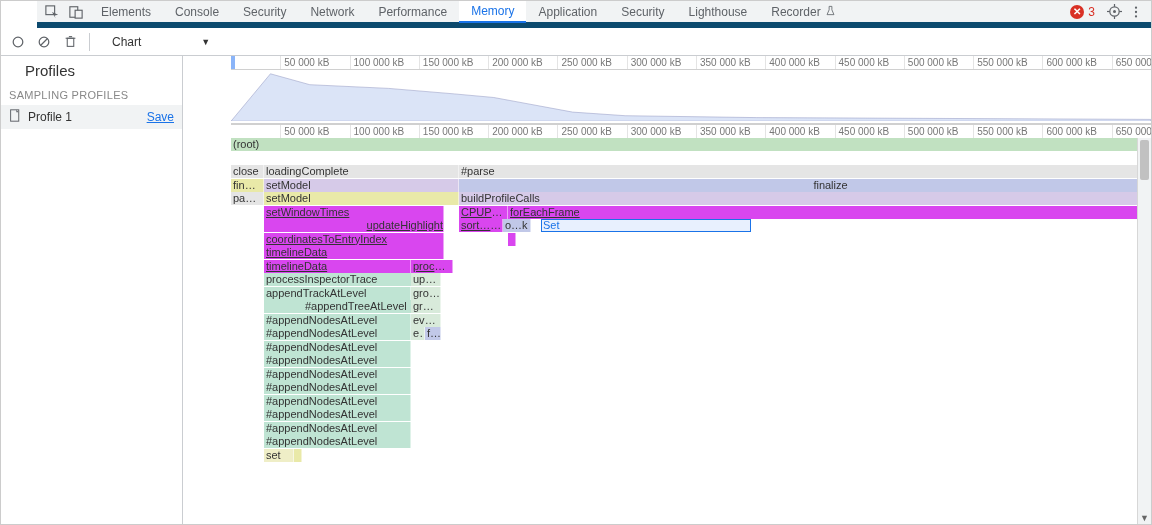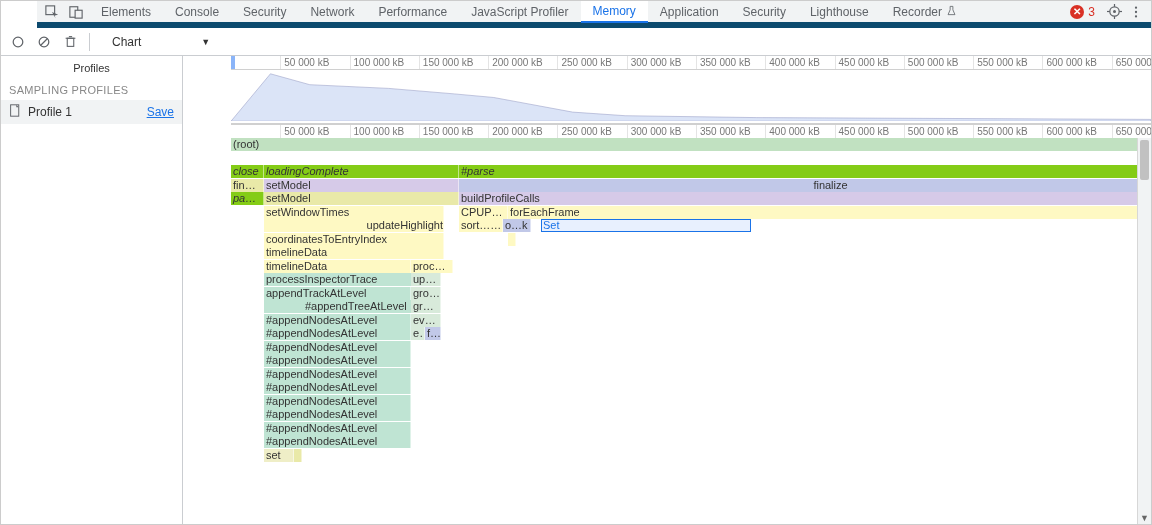--- a/index.html
+++ b/index.html
@@ -76,21 +76,21 @@
   }
   .chart-select .tri { font-size:9px;color:#333; }
   
   .main { flex:1; display:flex; min-height:0; }
   .sidebar {
     width:182px; border-right:1px solid #cacdd1;
     display:flex;flex-direction:column;
     background:#fff;
   }
   .sidebar .sec-title {
-    padding:6px 4px; font-size:11px; color:#333;text-align:center;
+    padding:6px 24px; font-size:15px; color:#333;
   }
   .sidebar .sec-sub {
     padding:4px 8px; font-size:11px; color:#888;
     letter-spacing:0.3px;
   }
   .sidebar .profile-row {
     display:flex;align-items:center;justify-content:space-between;
     padding:4px 8px;
     background:#f1f3f4;
   }
@@ -165,24 +165,24 @@
   .scrollbar-v .thumb {
     position:absolute; left:2px; right:2px; top:2px; height:40px;
     background:#c1c1c1;border-radius:2px;
   }
   .sb-arrow { position:absolute; left:0;right:0;height:12px;display:flex;align-items:center;justify-content:center;font-size:9px;color:#666; }
   .sb-arrow.up{top:0;} .sb-arrow.down{bottom:0;}
 
   
   .c-green  { background:#c1e1c1; }
   .c-tan    { background:#e7dbb8; }
-  .c-blue   { background:#84cc16;font-style:italic; }
+  .c-blue   { background:#e5e5e5; }
   .c-yellow { background:#e9e9a8; }
   .c-purple { background:#d6cae8; }
-  .c-lpurple{ background:#fef9c3; }
+  .c-lpurple{ background:#d946ef;text-decoration:underline; }
   .c-mint   { background:#bfe4d3; }
   .c-lgreen { background:#d8eada; }
   .c-lyellow{ background:#efeec7; }
   .c-lav    { background:#c1c8e8; }
   .c-sel    { background:#e8f0fe; }
 </style>
 </head>
 <body>
 
 <div class="app">
@@ -199,21 +199,20 @@
           <rect x="1" y="2" width="9" height="12" fill="none" stroke="#5f6368" stroke-width="1.3"></rect>
           <rect x="7" y="6" width="8" height="9" fill="#f1f3f4" stroke="#5f6368" stroke-width="1.3"></rect>
         </svg>
     </div>
     <div class="tabs" id="tabs">
         <div class="tab">Elements</div>
         <div class="tab">Console</div>
         <div class="tab">Security</div>
         <div class="tab">Network</div>
         <div class="tab">Performance</div>
-        <div class="tab">JavaScript Profiler</div>
         <div class="tab active">Memory</div>
         <div class="tab">Application</div>
         <div class="tab">Security</div>
         <div class="tab">Lighthouse</div>
         <div class="tab">Recorder<span style="margin-left: 4px;"><svg width="11" height="11" viewBox="0 0 16 16">
               <path d="M6 2 L6 7 L3 14 L13 14 L10 7 L10 2 Z" fill="none" stroke="#5f6368" stroke-width="1.2"></path>
             </svg></span></div>
       </div>
     <div class="spacer"></div>
     <div class="err-badge">

